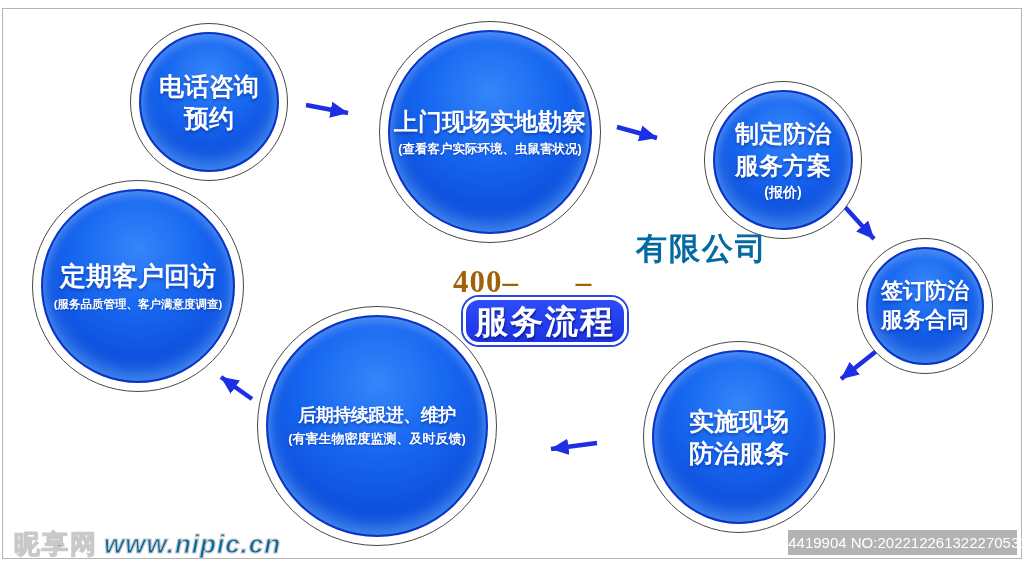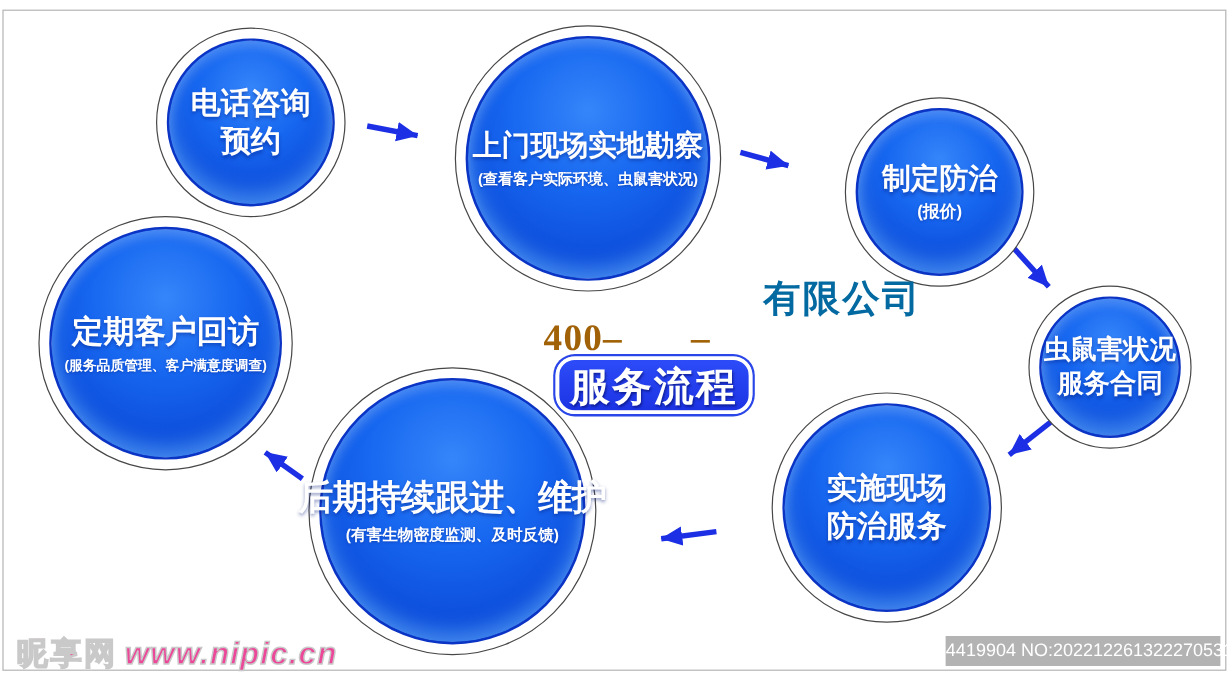--- a/index.html
+++ b/index.html
@@ -25,22 +25,22 @@
     color:#ffffff;text-align:center;
   }
   .line{font-weight:bold;white-space:nowrap;line-height:1.3;
         text-shadow:0 2px 3px rgba(0,25,120,.45);}
   .sub{font-weight:bold;white-space:nowrap;margin-top:3px;
        text-shadow:0 1px 2px rgba(0,25,120,.4);}
   .n1{left:130px;top:23px;width:158px;height:158px;}   .n1 .line{font-size:25px;}
   .n2{left:379px;top:21px;width:222px;height:222px;}   .n2 .line{font-size:24px;} .n2 .sub{font-size:12.5px;}
   .n3{left:704px;top:81px;width:158px;height:158px;}   .n3 .line{font-size:24px;} .n3 .sub{font-size:14px;}
   .n4{left:857px;top:238px;width:136px;height:136px;}  .n4 .line{font-size:22px;}
-  .n5{left:643px;top:327px;width:192px;height:192px;}  .n5 .line{font-size:25px;}
-  .n6{left:257px;top:306px;width:240px;height:240px;}  .n6 .line{font-size:29px;letter-spacing:-.5px;} .n6 .sub{font-size:13px;}
+  .n5{left:643px;top:341px;width:192px;height:192px;}  .n5 .line{font-size:25px;}
+  .n6{left:257px;top:306px;width:240px;height:240px;}  .n6 .line{font-size:18px;letter-spacing:-.5px;} .n6 .sub{font-size:13px;}
   .n7{left:32px;top:180px;width:212px;height:212px;}   .n7 .line{font-size:26px;} .n7 .sub{font-size:11.5px;text-align:right;}
   
   .arrows{position:absolute;left:0;top:0;pointer-events:none;}
   .arrow{stroke:#1c2fe4;stroke-width:4.5;}
   
   .company{
     position:absolute;left:636px;top:228px;
     font-family:"Liberation Serif","DejaVu Serif",serif;
     font-weight:bold;font-size:31px;color:#0369a1;letter-spacing:2px;white-space:nowrap;
   }
@@ -58,21 +58,21 @@
     display:flex;justify-content:center;
   }
   .badge span{
     color:#ffffff;font-weight:bold;font-size:33px;letter-spacing:2px;white-space:nowrap;
     text-shadow:1px 2px 2px rgba(0,10,90,.55);
   }
   
   .wm-left{
     position:absolute;left:14px;top:527px;white-space:nowrap;
     font-weight:bold;font-size:26px;letter-spacing:2px;
-    color:#ec4899;-webkit-text-stroke:1.2px #c9c9c9;
+    color:#0369a1;-webkit-text-stroke:1.2px #c9c9c9;
   }
   .wm-left .url{font-style:italic;margin-left:6px;letter-spacing:1px;}
   .wm-right{
     position:absolute;left:788px;top:530px;width:229px;height:25px;
     background:#b3b3b3;display:flex;align-items:center;justify-content:center;
   }
   .wm-right span{color:#ffffff;font-size:15px;white-space:nowrap;}
 </style>
 </head>
 <body>
@@ -104,27 +104,28 @@
   <div class="node n2">
     <div class="orb">
       <div class="line">上门现场实地勘察</div>
       <div class="sub">(查看客户实际环境、虫鼠害状况)</div>
     </div>
   </div>
 
   <div class="node n3">
     <div class="orb">
       <div class="line">制定防治</div>
+      <div class="line">服务方案</div>
       <div class="sub">(报价)</div>
     </div>
   </div>
 
   <div class="node n4">
     <div class="orb">
-      <div class="line">虫鼠害状况</div>
+      <div class="line">签订防治</div>
       <div class="line">服务合同</div>
     </div>
   </div>
 
   <div class="node n5">
     <div class="orb">
       <div class="line">实施现场</div>
       <div class="line">防治服务</div>
     </div>
   </div>

